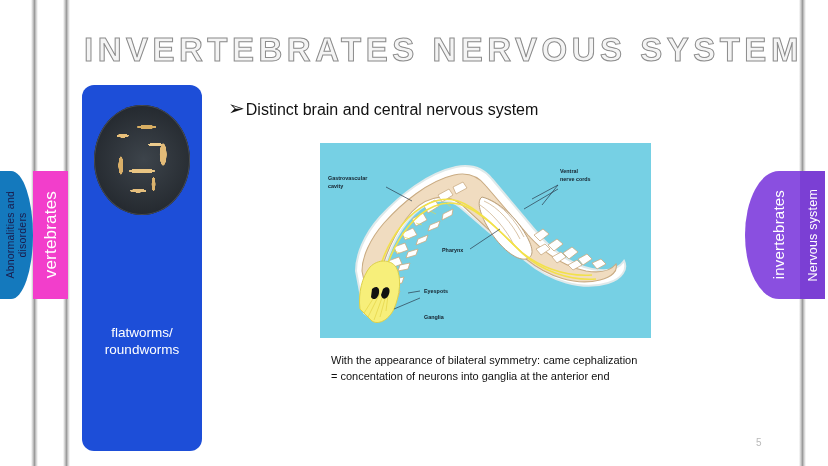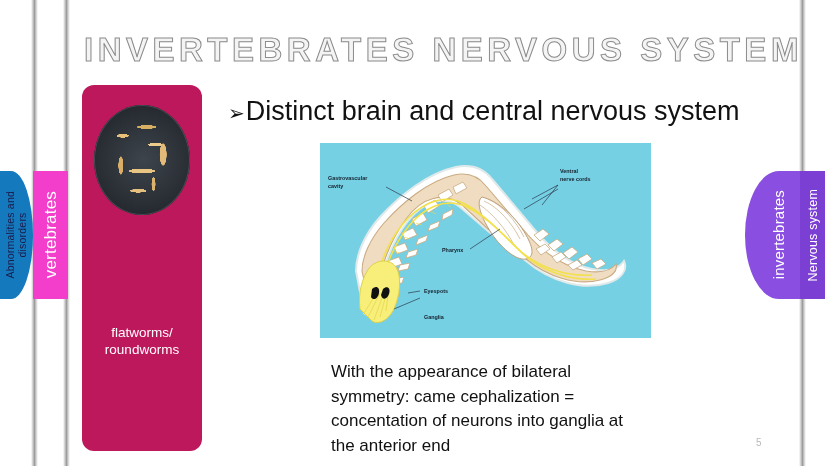--- a/index.html
+++ b/index.html
@@ -110,21 +110,21 @@
     -webkit-text-stroke: 1px #8d8d8d;
     text-shadow: 0 0 0 #8d8d8d;
     white-space: nowrap;
   }
 
   
   #worm-card {
     position: absolute;
     left: 82px; top: 85px;
     width: 120px; height: 366px;
-    background: #be185d;
+    background: #1d4ed8;
     border-radius: 12px;
     padding-left: 28px;
   }
   #worm-photo {
     position: absolute;
     left: 12px; top: 20px;
     width: 96px; height: 110px;
     border-radius: 50%;
     overflow: hidden;
     background: #30363c;
@@ -167,21 +167,21 @@
     align-items: baseline;
     color: #111111;
   }
   #bullet-arrow {
     font-size: 20px;
     line-height: 1;
     margin-right: 1px;
     color: #111111;
   }
   #bullet-text {
-    font-size: 27px;
+    font-size: 16px;
     line-height: 1;
     color: #111111;
     white-space: nowrap;
   }
 
   
   #diagram {
     position: absolute;
     left: 320px; top: 143px;
     width: 331px; height: 195px;
@@ -194,25 +194,24 @@
     font-size: 5.4px;
     font-weight: 700;
     fill: #14202c;
   }
 
   
   #body-text {
     position: absolute;
     left: 331px; top: 353px;
     width: 315px;
-    font-size: 17px;
+    font-size: 11px;
     line-height: 1.45;
     color: #111111;
     white-space: pre-line;
-    margin-top: 7px;
   }
 
   
   #page-number {
     position: absolute;
     left: 756px; top: 437px;
     font-size: 10px;
     color: #b9b9b9;
   }
 </style>

